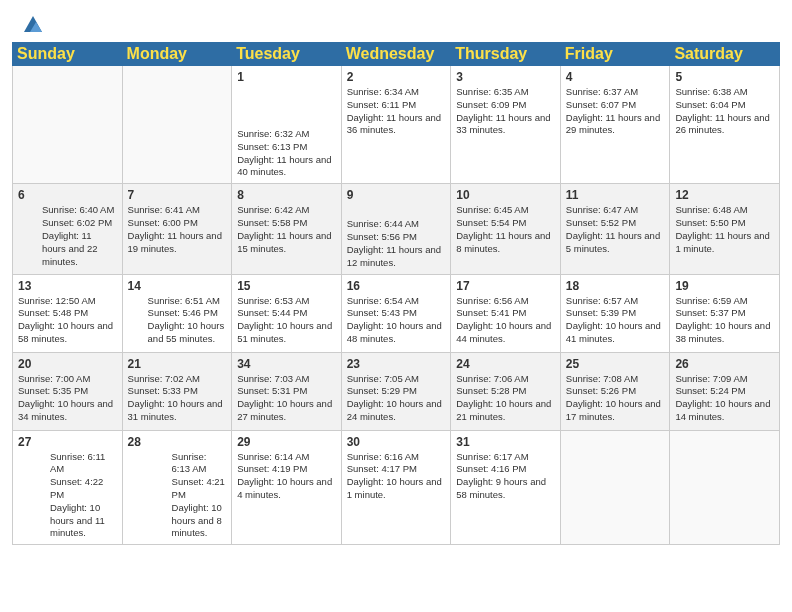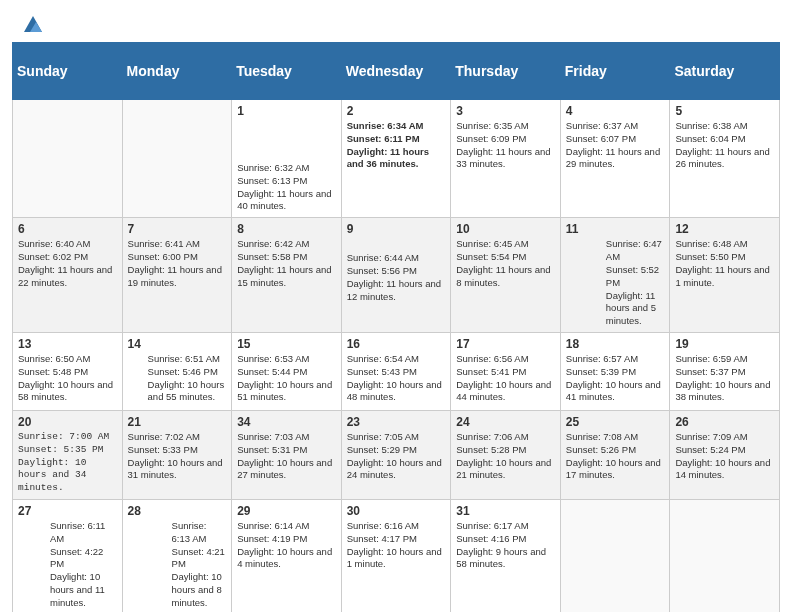--- a/index.html
+++ b/index.html
@@ -54,24 +54,24 @@
     .calendar-wrapper {
       padding: 0 12px 10px 12px;
     }
     table {
       width: 100%;
       border-collapse: collapse;
       table-layout: fixed;
     }
     th {
       background-color: #2e6da4;
-      color: #ffffff;
-      font-size: 14px;
-      font-weight: bold;
-      padding: 20px 4px;
+      color: #fde047;
+      font-size: 16px;
+      font-weight: bold;
+      padding: 2px 4px;
       text-align: left;
       border: 1px solid #2e6da4;
     }
     td {
       border: 1px solid #ccc;
       vertical-align: top;
       padding: 4px 5px;
       font-size: 10px;
       color: #333;
       height: 78px;
@@ -139,21 +139,21 @@
           <td class="empty"></td>
           <td class="empty"></td>
           <td>
             <span class="day-num">1</span>
             <div class="cell-info" style="white-space: pre-line; margin-top: 44px;">Sunrise: 6:32 AM
 Sunset: 6:13 PM
 Daylight: 11 hours and 40 minutes.</div>
           </td>
           <td>
             <span class="day-num">2</span>
-            <div class="cell-info" style="white-space: pre-line; font-weight: bold;">Sunrise: 6:34 AM
+            <div class="cell-info" style="white-space: pre-line;">Sunrise: 6:34 AM
 Sunset: 6:11 PM
 Daylight: 11 hours and 36 minutes.</div>
           </td>
           <td>
             <span class="day-num">3</span>
             <div class="cell-info" style="white-space: pre-line;">Sunrise: 6:35 AM
 Sunset: 6:09 PM
 Daylight: 11 hours and 33 minutes.</div>
           </td>
           <td>
@@ -165,21 +165,21 @@
           <td>
             <span class="day-num">5</span>
             <div class="cell-info" style="white-space: pre-line;">Sunrise: 6:38 AM
 Sunset: 6:04 PM
 Daylight: 11 hours and 26 minutes.</div>
           </td>
         </tr>
         <tr>
           <td>
             <span class="day-num">6</span>
-            <div class="cell-info" style="white-space: pre-line;">Sunrise: 6:40 AM
+            <div class="cell-info" style="white-space: pre-line; margin-left: 24px;">Sunrise: 6:40 AM
 Sunset: 6:02 PM
 Daylight: 11 hours and 22 minutes.</div>
           </td>
           <td>
             <span class="day-num">7</span>
             <div class="cell-info" style="white-space: pre-line;">Sunrise: 6:41 AM
 Sunset: 6:00 PM
 Daylight: 11 hours and 19 minutes.</div>
           </td>
           <td>
@@ -195,35 +195,35 @@
 Daylight: 11 hours and 12 minutes.</div>
           </td>
           <td>
             <span class="day-num">10</span>
             <div class="cell-info" style="white-space: pre-line;">Sunrise: 6:45 AM
 Sunset: 5:54 PM
 Daylight: 11 hours and 8 minutes.</div>
           </td>
           <td>
             <span class="day-num">11</span>
-            <div class="cell-info" style="white-space: pre-line; margin-left: 40px;">Sunrise: 6:47 AM
+            <div class="cell-info" style="white-space: pre-line;">Sunrise: 6:47 AM
 Sunset: 5:52 PM
 Daylight: 11 hours and 5 minutes.</div>
           </td>
           <td>
             <span class="day-num">12</span>
             <div class="cell-info" style="white-space: pre-line;">Sunrise: 6:48 AM
 Sunset: 5:50 PM
 Daylight: 11 hours and 1 minute.</div>
           </td>
         </tr>
         <tr>
           <td>
             <span class="day-num">13</span>
-            <div class="cell-info" style="white-space: pre-line;">Sunrise: 6:50 AM
+            <div class="cell-info" style="white-space: pre-line;">Sunrise: 12:50 AM
 Sunset: 5:48 PM
 Daylight: 10 hours and 58 minutes.</div>
           </td>
           <td>
             <span class="day-num">14</span>
             <div class="cell-info" style="white-space: pre-line; margin-left: 20px;">Sunrise: 6:51 AM
 Sunset: 5:46 PM
 Daylight: 10 hours and 55 minutes.</div>
           </td>
           <td>
@@ -253,21 +253,21 @@
           <td>
             <span class="day-num">19</span>
             <div class="cell-info" style="white-space: pre-line;">Sunrise: 6:59 AM
 Sunset: 5:37 PM
 Daylight: 10 hours and 38 minutes.</div>
           </td>
         </tr>
         <tr>
           <td>
             <span class="day-num">20</span>
-            <div class="cell-info" style="white-space: pre-line; font-family: Liberation Mono, monospace;">Sunrise: 7:00 AM
+            <div class="cell-info" style="white-space: pre-line;">Sunrise: 7:00 AM
 Sunset: 5:35 PM
 Daylight: 10 hours and 34 minutes.</div>
           </td>
           <td>
             <span class="day-num">21</span>
             <div class="cell-info" style="white-space: pre-line;">Sunrise: 7:02 AM
 Sunset: 5:33 PM
 Daylight: 10 hours and 31 minutes.</div>
           </td>
           <td>

